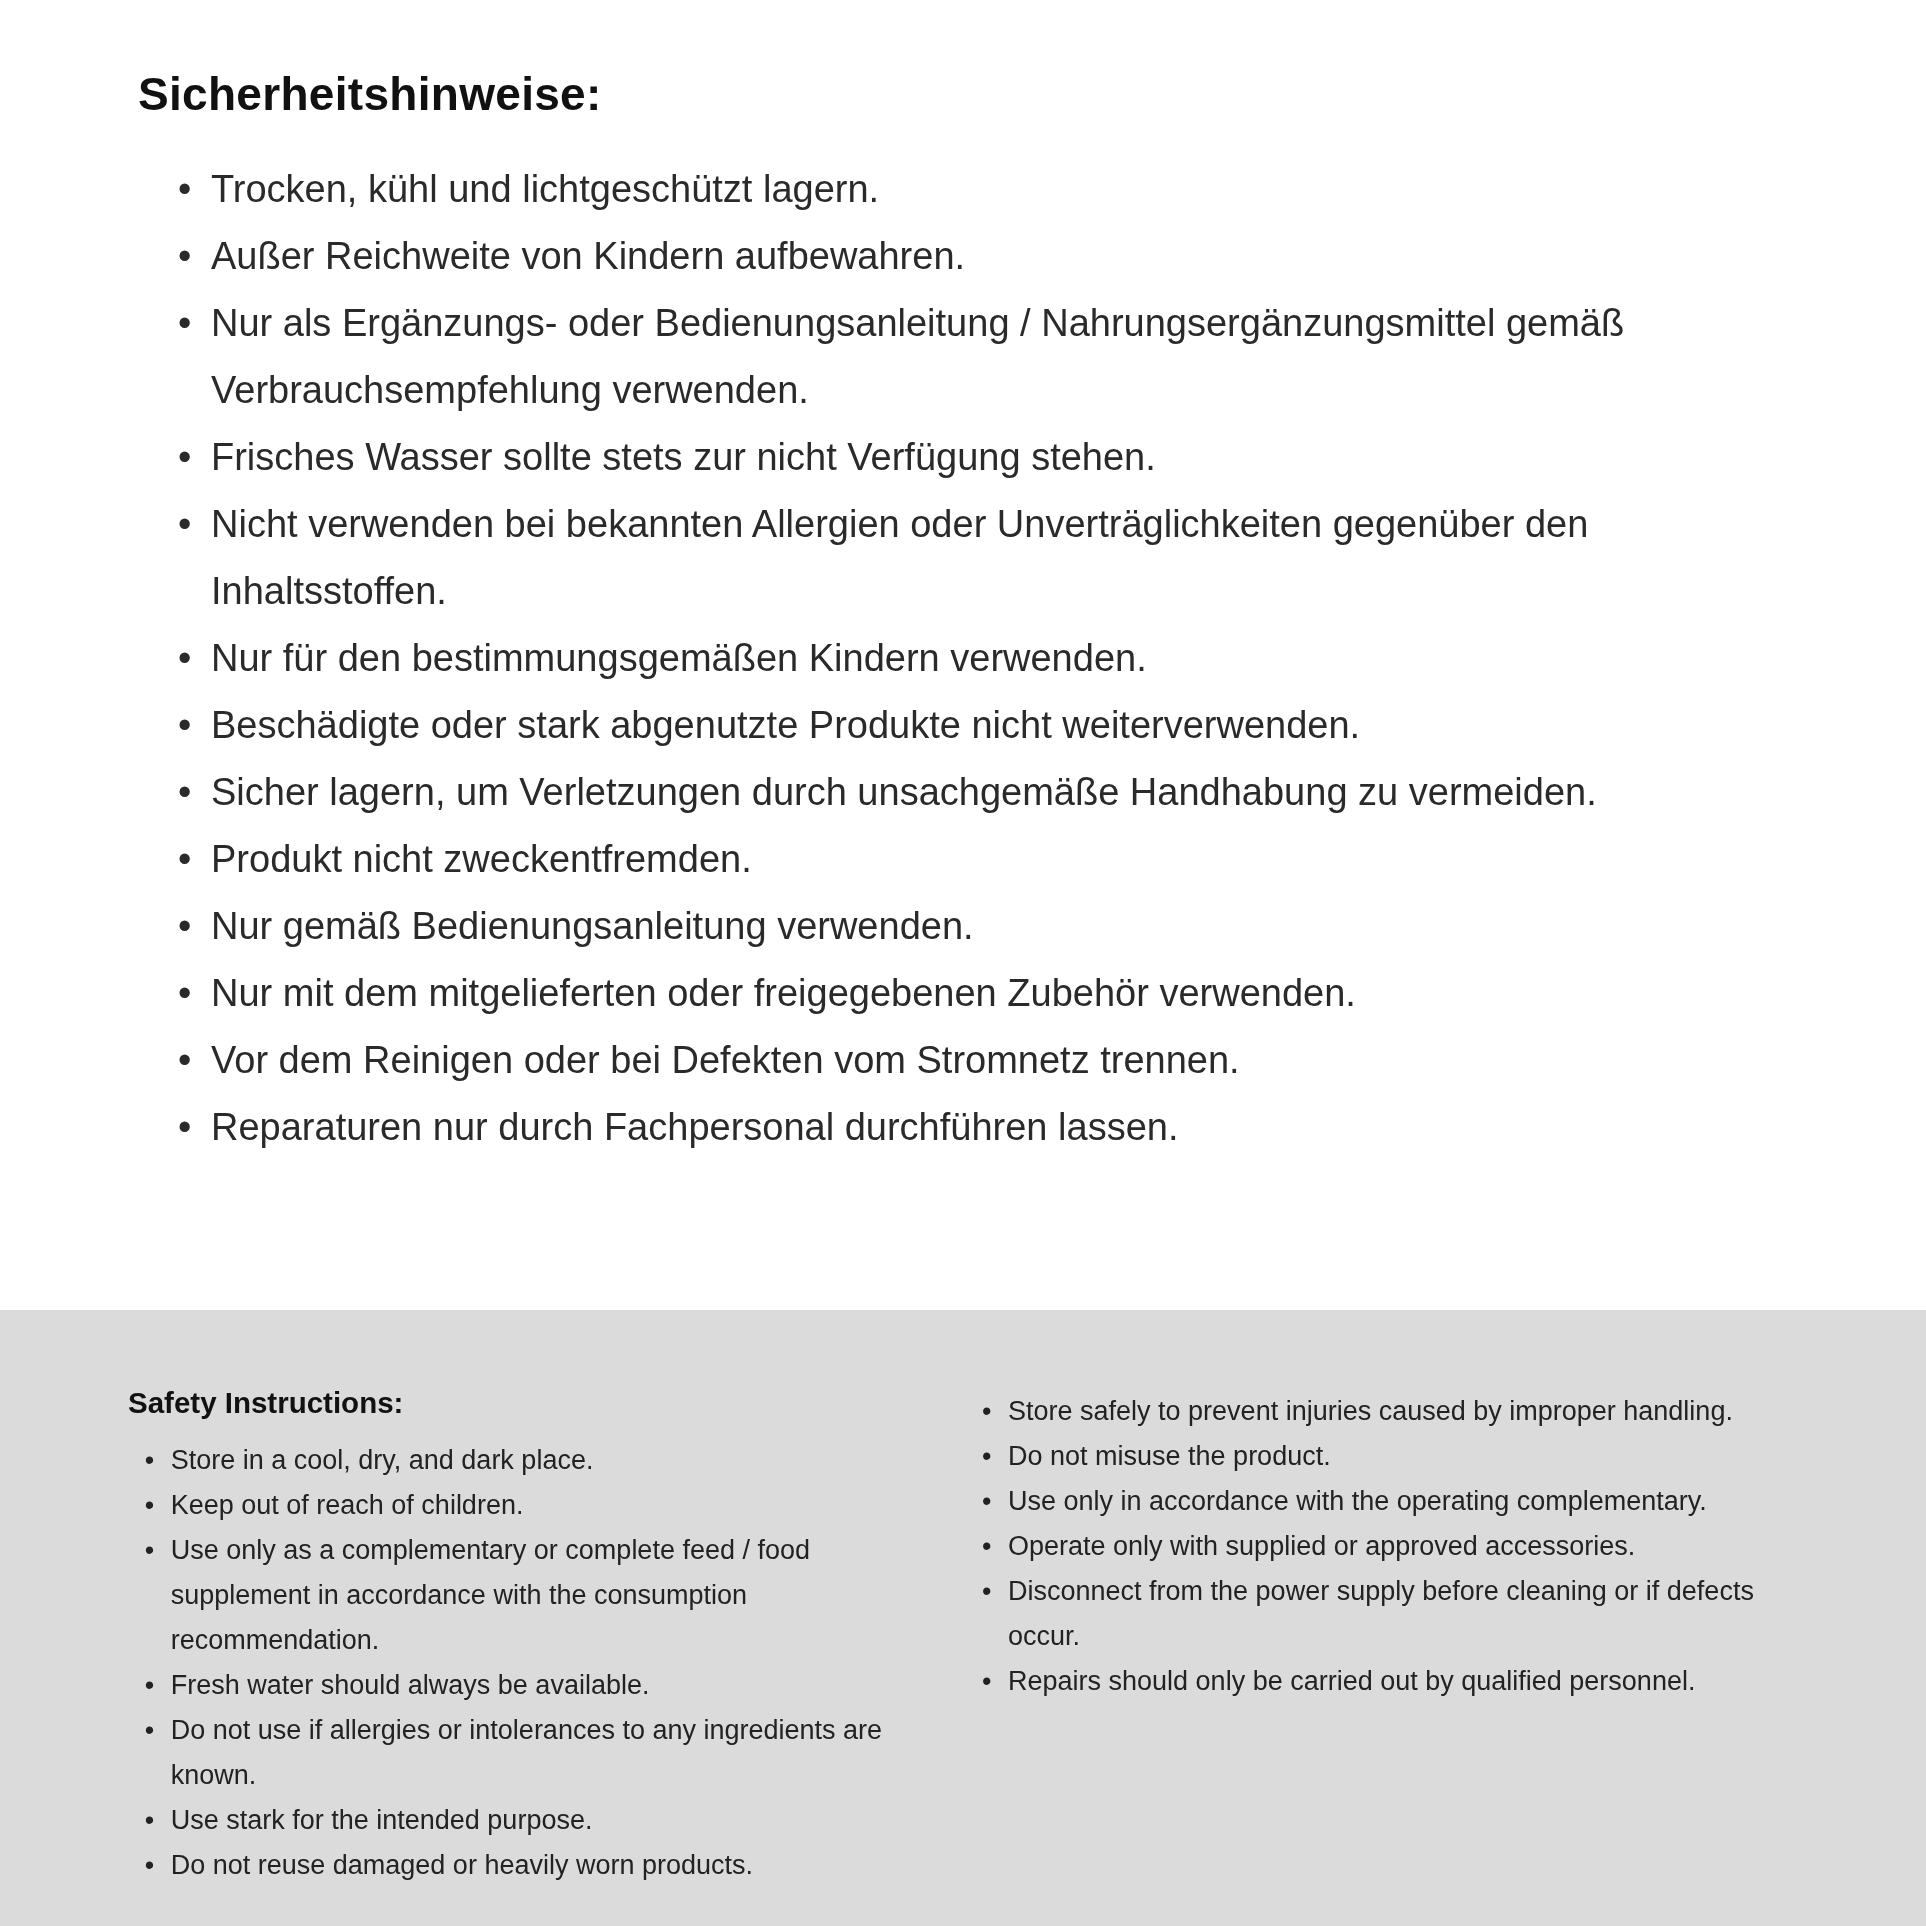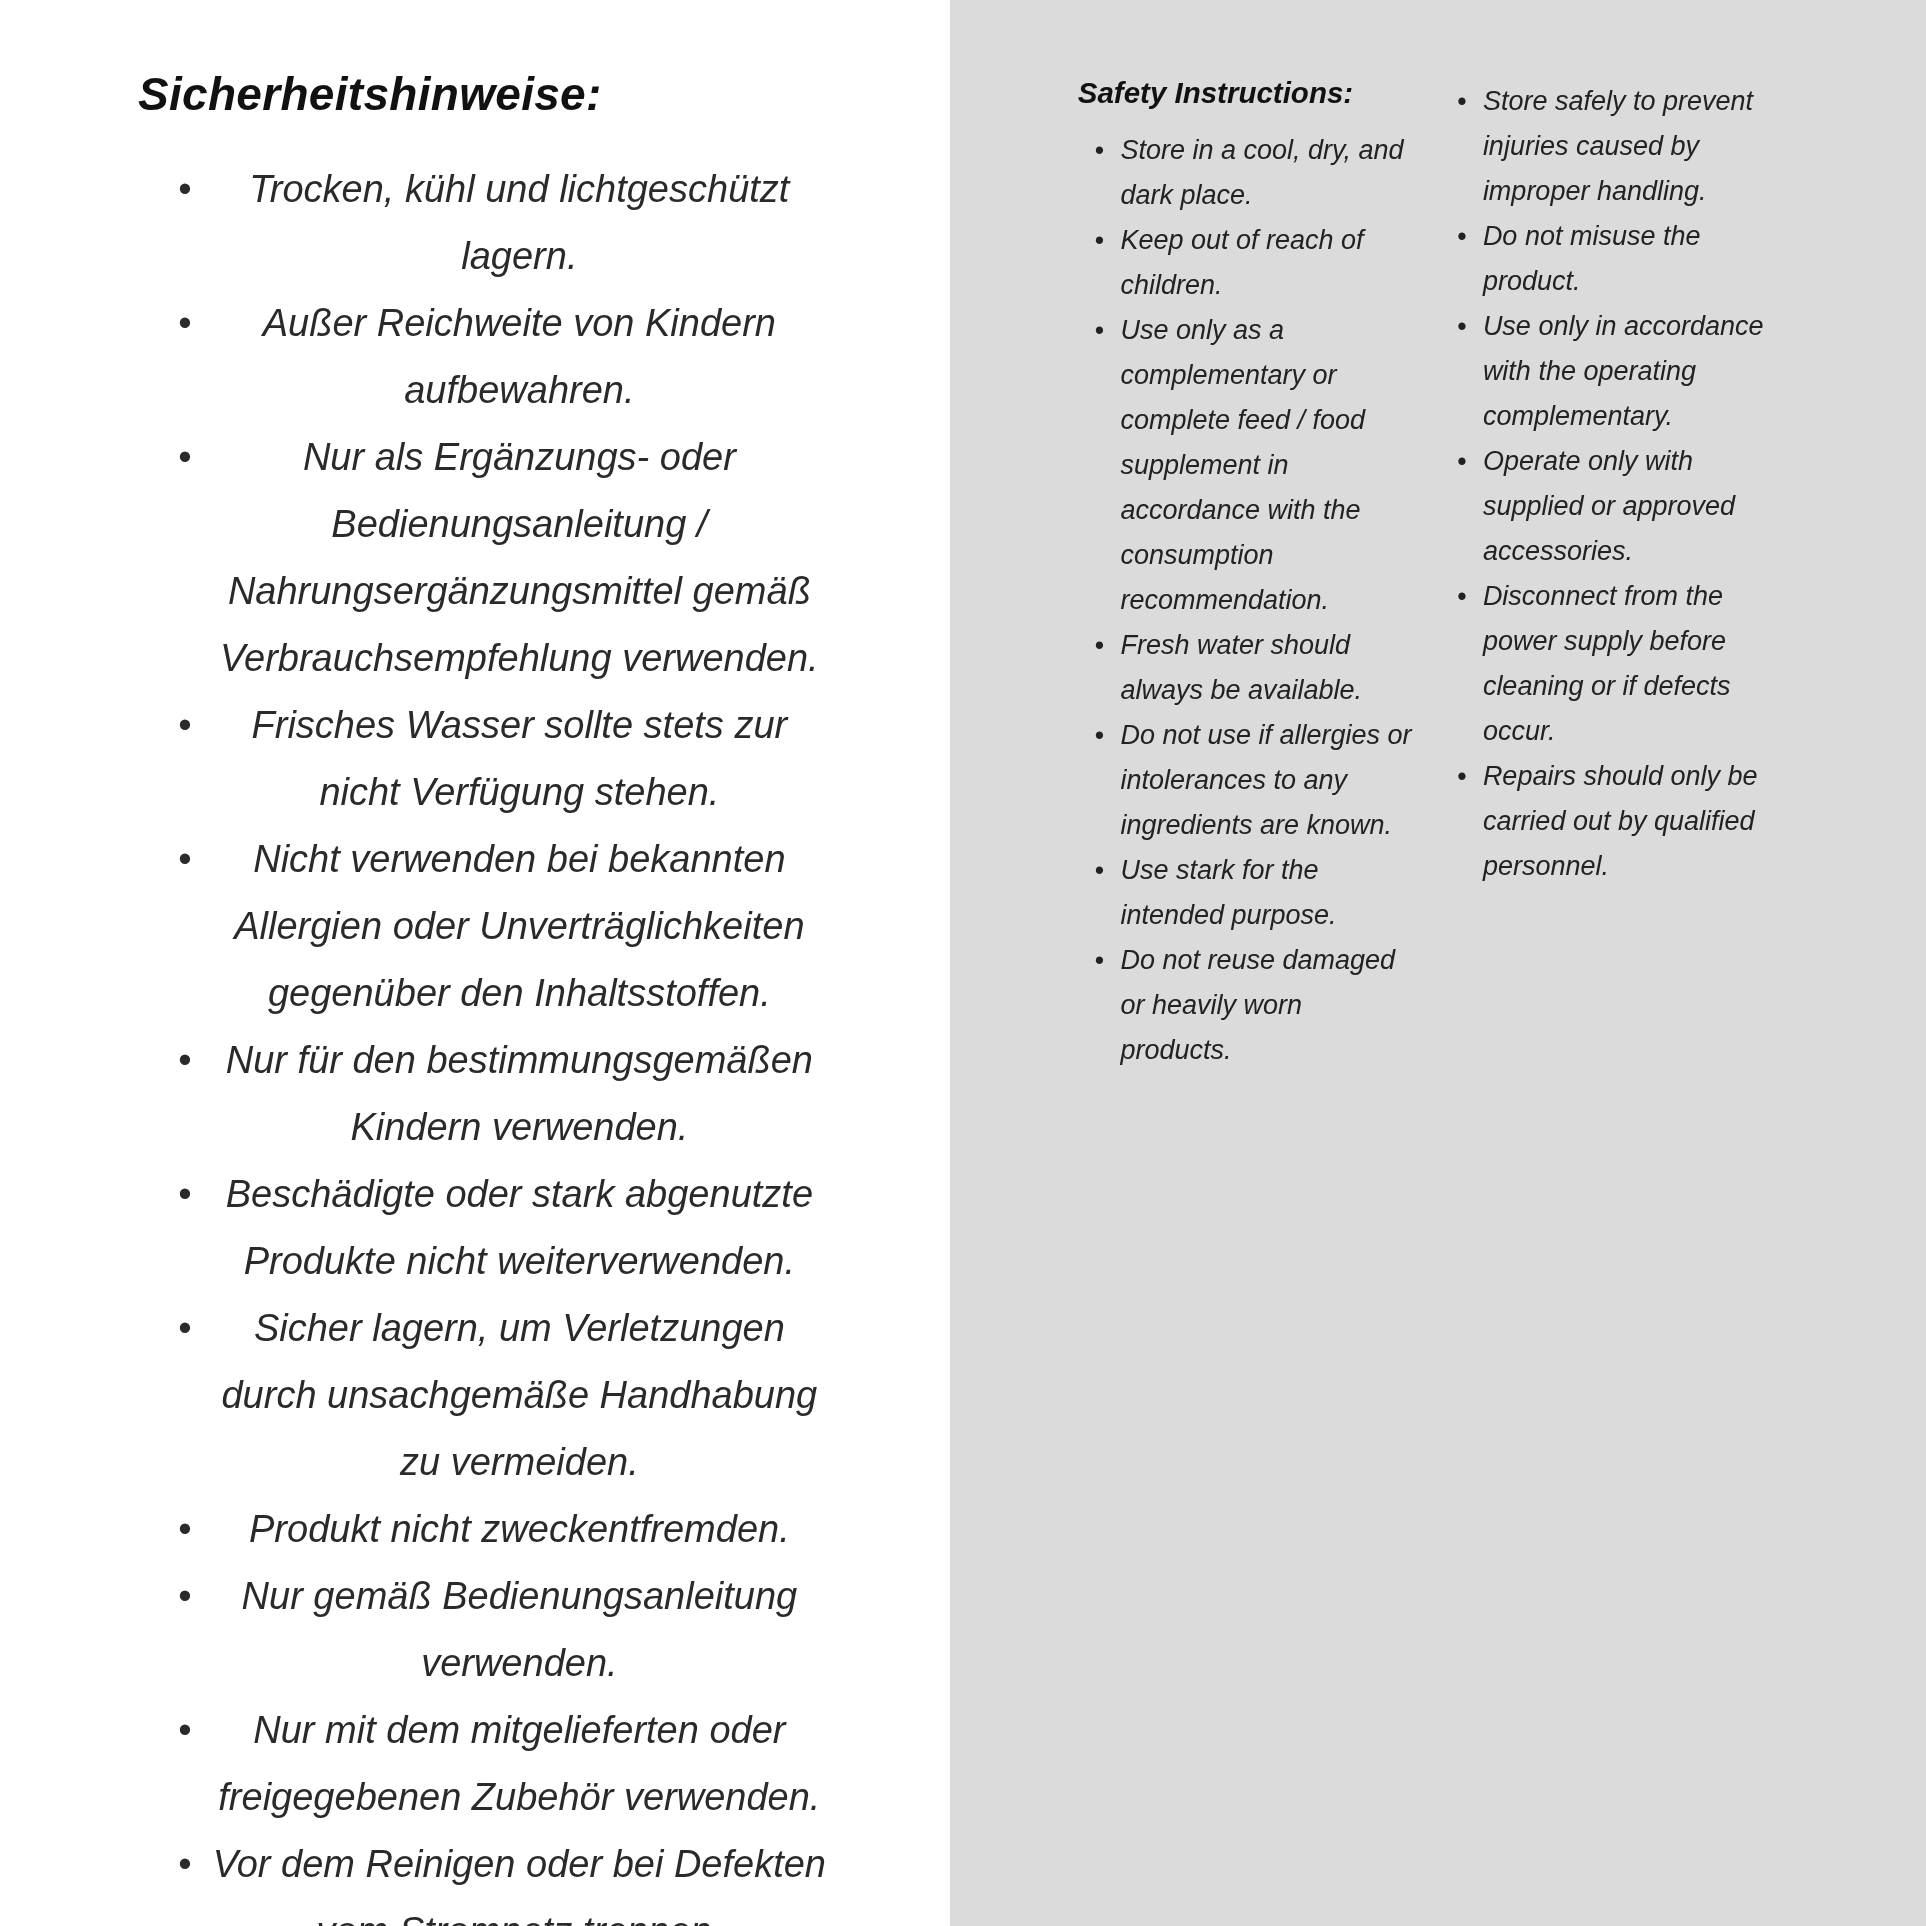--- a/index.html
+++ b/index.html
@@ -7,22 +7,21 @@
     width: 1926px;
     height: 1926px;
     background: #ffffff;
     font-family: "Liberation Sans", "DejaVu Sans", sans-serif;
     color: #1f1f1f;
   }
   .page {
     width: 1926px;
     height: 1926px;
     display: flex;
-    flex-direction: row;
-    font-style: italic;
+    flex-direction: column;
   }
 
   
   .section-de {
     height: 1310px;
     padding: 67px 122px 0 138px;
     background: #ffffff;
   }
   .title-de {
     font-size: 46px;
@@ -42,21 +41,20 @@
     font-size: 38px;
     line-height: 67px;
     color: #2a2a2a;
   }
   ul.list-de li .bullet {
     flex: 0 0 33px;
     text-align: left;
   }
   ul.list-de li .li-text {
     flex: 1 1 auto;
-    text-align: center;
   }
 
   
   .section-en {
     flex: 1 1 auto;
     background: #dbdbdb;
     padding: 76px 128px 27px 128px;
     display: flex;
     flex-direction: row;
     gap: 38px;

